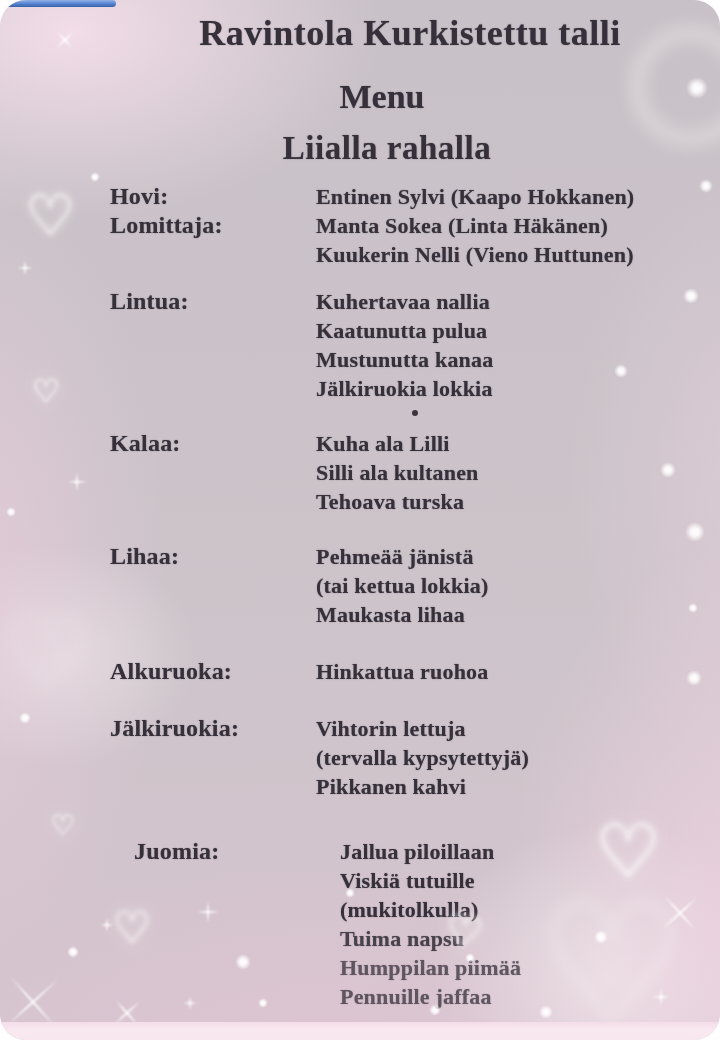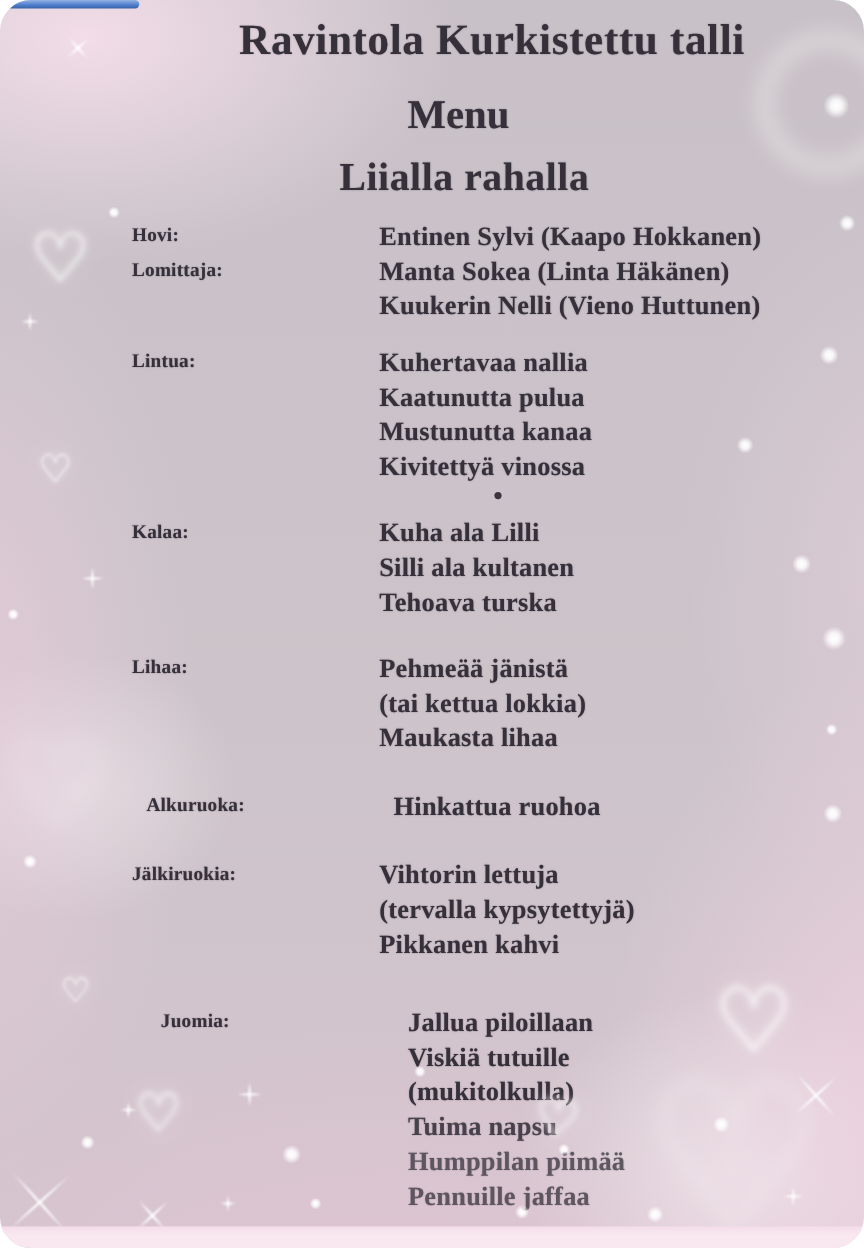--- a/index.html
+++ b/index.html
@@ -26,26 +26,26 @@
   
   .content{position:absolute;inset:0;color:#35303a;
     text-shadow:0 0 1.2px rgba(53,48,58,.55);}
   .t1,.t2,.t3{text-align:center;font-weight:700;white-space:nowrap;}
   .t1{padding-top:12px;font-size:36px;line-height:42px;letter-spacing:.5px;transform:translateX(50px);}
   .t2{margin-top:24px;font-size:34px;line-height:38px;transform:translateX(22px);}
   .t3{margin-top:14px;font-size:33px;line-height:36px;letter-spacing:.5px;transform:translateX(27px);}
 
   .section{display:grid;grid-template-columns:206px auto;padding-left:110px;}
   .section .line{font-size:22px;line-height:29px;font-weight:700;letter-spacing:.2px;white-space:nowrap;}
-  .section .label-col .line{font-size:16px;}
+  .section .label-col .line{font-size:24px;}
   .sec-staff{margin-top:16px;}
   .sec-lintua{margin-top:18px;}
   .sec-kalaa{margin-top:26px;}
   .sec-lihaa{margin-top:26px;}
-  .sec-alkuruoka{margin-top:28px;margin-left:12px;}
+  .sec-alkuruoka{margin-top:28px;}
   .sec-jalkiruokia{margin-top:28px;}
   .sec-juomia{margin-top:36px;margin-left:24px;}
   .sec-juomia .items-col .line:nth-child(n+4){opacity:.88;}
   .sec-juomia .items-col .line:nth-child(n+5){opacity:.75;filter:blur(.4px);}
 
   .ink-dot{position:absolute;left:412px;top:410px;width:6px;height:6px;border-radius:50%;background:#3a353f;}
 
   
   .heart{position:absolute;color:#fff;font-family:"DejaVu Sans",sans-serif;font-weight:700;
     line-height:1;transform:translate(-50%,-54%);
@@ -94,21 +94,21 @@
     </div>
 
     <div class="section sec-lintua">
       <div class="label-col">
           <div class="line">Lintua:</div>
         </div>
       <div class="items-col">
         <div class="line">Kuhertavaa nallia</div>
         <div class="line">Kaatunutta pulua</div>
         <div class="line">Mustunutta kanaa</div>
-        <div class="line">Kivitettyä vinossa</div>
+        <div class="line">Jälkiruokia lokkia</div>
       </div>
     </div>
 
     <div class="section sec-kalaa">
       <div class="label-col">
           <div class="line">Kalaa:</div>
         </div>
       <div class="items-col">
         <div class="line">Kuha ala Lilli</div>
         <div class="line">Silli ala kultanen</div>

